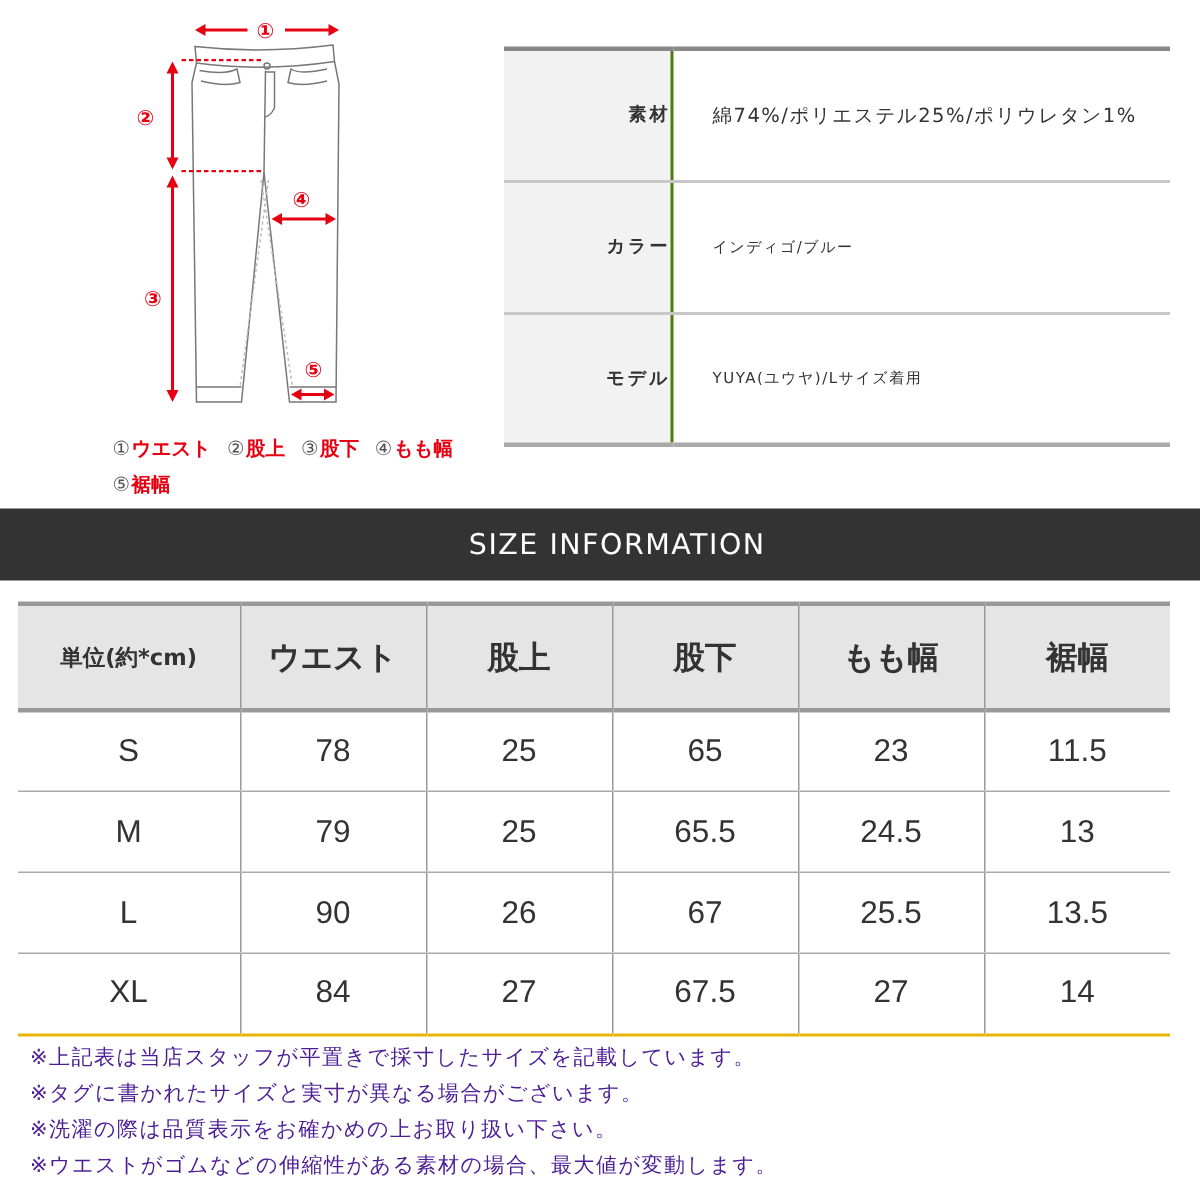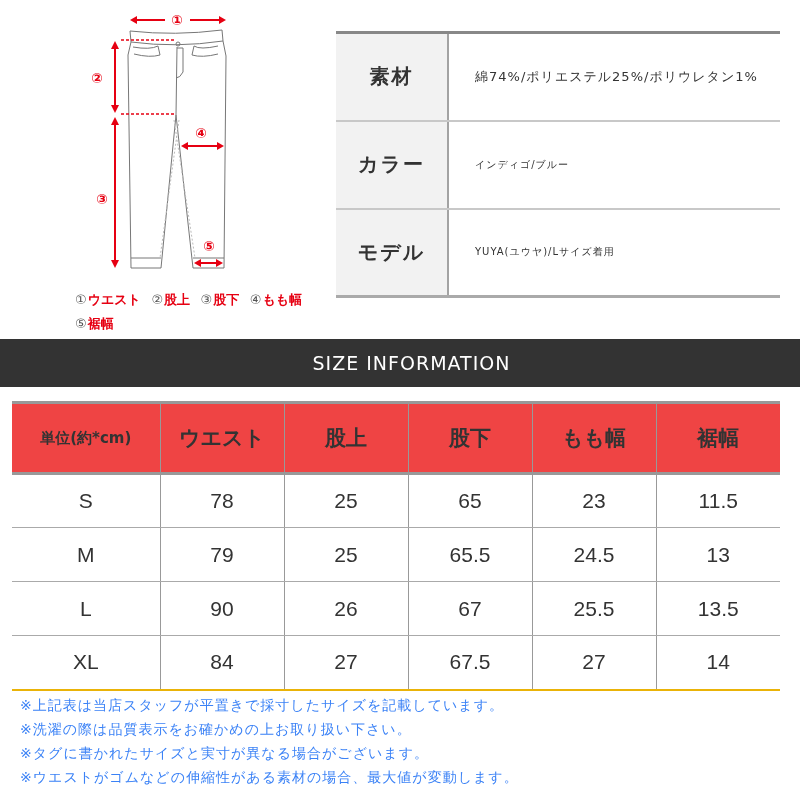--- a/index.html
+++ b/index.html
@@ -11,39 +11,39 @@
   .diagram svg { position: absolute; left: 0; top: 0; }
   .legend { position: absolute; left: 40px; top: 288px; width: 280px; font-size: 13px; line-height: 24px; font-weight: bold; color: #e60012; margin-left: 35px; }
   .legend .num { color: #555; font-weight: normal; font-size: 13px; margin-right: 1px; }
   .legend .item { white-space: nowrap; margin-right: 6px; }
 
   
   .spec { position: absolute; left: 336px; top: 31px; width: 444px; border-collapse: collapse; }
   .spec td { height: 88px; border-top: 2px solid #c8c8c8; border-bottom: 2px solid #c8c8c8; font-size: 14px; color: #333; }
   .spec tr:first-child td { border-top: 3px solid #888; }
   .spec tr:last-child td { border-bottom: 3px solid #aaa; }
-  .spec td.k { width: 112px; background: #f2f2f2; text-align: center; font-weight: bold; font-size: 20px; border-right: 2px solid #a3a3a3; letter-spacing: 2px; }
+  .spec td.k { width: 112px; background: #f2f2f2; text-align: right; font-weight: bold; font-size: 12px; border-right: 2px solid #4d7c0f; letter-spacing: 2px; }
   .spec td.v { padding-left: 26px; font-size: 13px; letter-spacing: 1px; }
   .spec td.v.lg { font-size: 10px; }
 
   
   .banner { position: absolute; left: 0; top: 339px; width: 800px; height: 48px; background: #333; color: #fff; font-family: "DejaVu Sans", sans-serif; font-size: 19px; letter-spacing: 1px; line-height: 48px; padding-left: 23px; text-align: center; }
 
   
   .size { position: absolute; left: 12px; top: 401px; width: 768px; border-collapse: collapse; }
   .size th, .size td { text-align: center; border-left: 1px solid #999; color: #333; }
   .size th:first-child, .size td:first-child { border-left: none; }
-  .size thead th { background: #ef4444; height: 71px; font-size: 21px; font-weight: bold; border-top: 3px solid #999; border-bottom: 3px solid #999; }
+  .size thead th { background: #e5e5e5; height: 71px; font-size: 21px; font-weight: bold; border-top: 3px solid #999; border-bottom: 3px solid #999; }
   .size thead th.unit { font-size: 15px; width: 148px; }
   .size tbody td { height: 54px; font-size: 21px; border-bottom: 1px solid #aaa; font-family: "Liberation Sans", sans-serif; }
   .size tbody tr:last-child td { border-bottom: 2px solid #eab308; }
   .size col.c { width: 124px; }
 
   
-  .notes { position: absolute; left: 20px; top: 693px; font-size: 14px; line-height: 24px; color: #3b82f6; letter-spacing: 1px; }
+  .notes { position: absolute; left: 20px; top: 693px; font-size: 14px; line-height: 24px; color: #4c1d95; letter-spacing: 1px; }
 </style>
 </head>
 <body>
 
 <div class="diagram">
   <svg width="320" height="280" viewBox="0 0 320 280">
     <g fill="none" stroke="#777" stroke-width="1">
 
       <path d="M130 31 Q175 36 222 30 L223 41 Q176 48 131 42 Z"></path>
 
@@ -173,16 +173,16 @@
       <td>27</td>
       <td>67.5</td>
       <td>27</td>
       <td>14</td>
     </tr>
   </tbody>
 </table>
 
 <div class="notes">
   <div>※上記表は当店スタッフが平置きで採寸したサイズを記載しています。</div>
+  <div>※タグに書かれたサイズと実寸が異なる場合がございます。</div>
   <div>※洗濯の際は品質表示をお確かめの上お取り扱い下さい。</div>
-  <div>※タグに書かれたサイズと実寸が異なる場合がございます。</div>
   <div>※ウエストがゴムなどの伸縮性がある素材の場合、最大値が変動します。</div>
 </div>
 
 </body></html>

